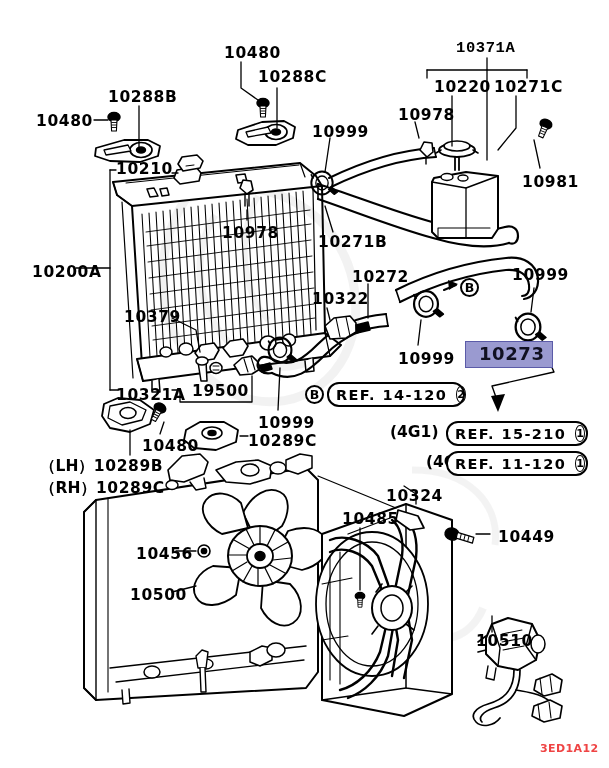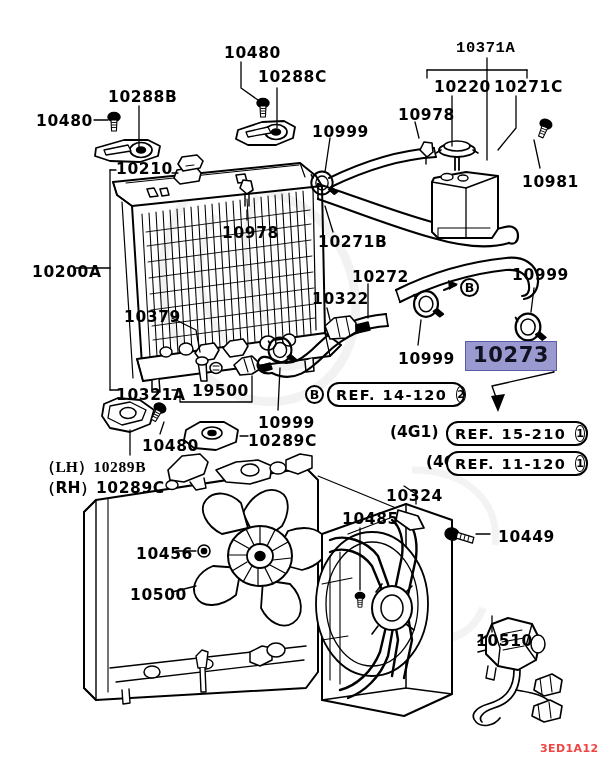--- a/index.html
+++ b/index.html
@@ -36,28 +36,28 @@
     letter-spacing: 0.6px;
     white-space: nowrap;
     line-height: 1;
   }
   .lbl.paren {
     letter-spacing: 0px;
   }
   .lbl-hl {
     position: absolute;
     font-family: "DejaVu Sans", "Liberation Sans", sans-serif;
-    font-size: 21px;
+    font-size: 18px;
     font-weight: bold;
     color: #111122;
     letter-spacing: 0.6px;
     white-space: nowrap;
     background: #9a9ad0;
     border: 1px solid #5b5ba8;
-    padding: 3px 7px 4px 7px;
+    padding: 3px 7px 4px 13px;
     line-height: 1;
   }
   .refbox {
     position: absolute;
     border: 2px solid #000;
     border-radius: 12px;
     height: 21px;
     display: flex;
     align-items: center;
     padding: 0 7px;
@@ -539,21 +539,21 @@
         <div class="lbl" style="left: 248px; top: 434px;">10289C</div>
         <div class="lbl" style="left: 386px; top: 489px;">10324</div>
         <div class="lbl" style="left: 342px; top: 512px;">10485</div>
         <div class="lbl" style="left: 498px; top: 530px;">10449</div>
         <div class="lbl" style="left: 136px; top: 547px;">10456</div>
         <div class="lbl" style="left: 130px; top: 588px;">10500</div>
         <div class="lbl" style="left: 476px; top: 598px; margin-top: 36px;">10510</div>
       </div>
 
     <div id="side-label-container">
-        <div class="lbl paren" style="left: 40px; top: 459px; font-family: Liberation Serif, serif;"><span>（LH）</span><span style="letter-spacing: 0.6px;">10289B</span></div>
+        <div class="lbl paren" style="left: 40px; top: 459px;"><span>（LH）</span><span style="letter-spacing: 0.6px;">10289B</span></div>
         <div class="lbl paren" style="left: 40px; top: 481px;"><span>（RH）</span><span style="letter-spacing: 0.6px;">10289C</span></div>
       </div>
 
     <div id="refbox-container">
         <div class="circ-b" style="left: 305px; top: 385px;">B</div>
         <div class="refbox" style="left: 327px; top: 382px; width: 120px;">
           <span>REF. 14-120</span>
           <span class="refnum">2</span>
         </div>
         <div class="lbl paren" style="left: 390px; top: 425px;">(4G1)</div>

